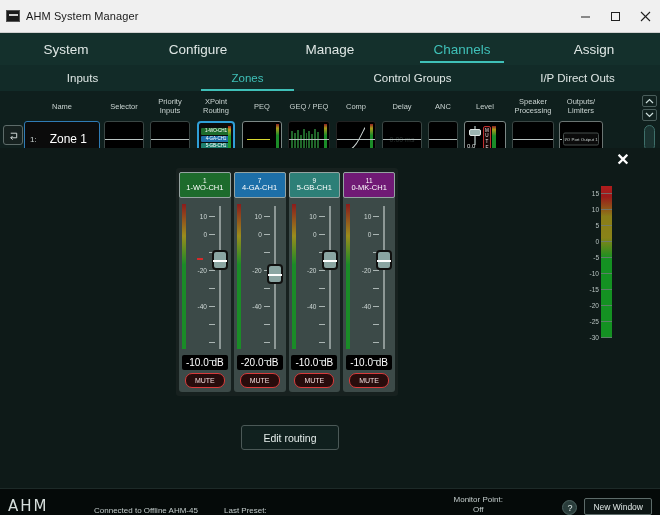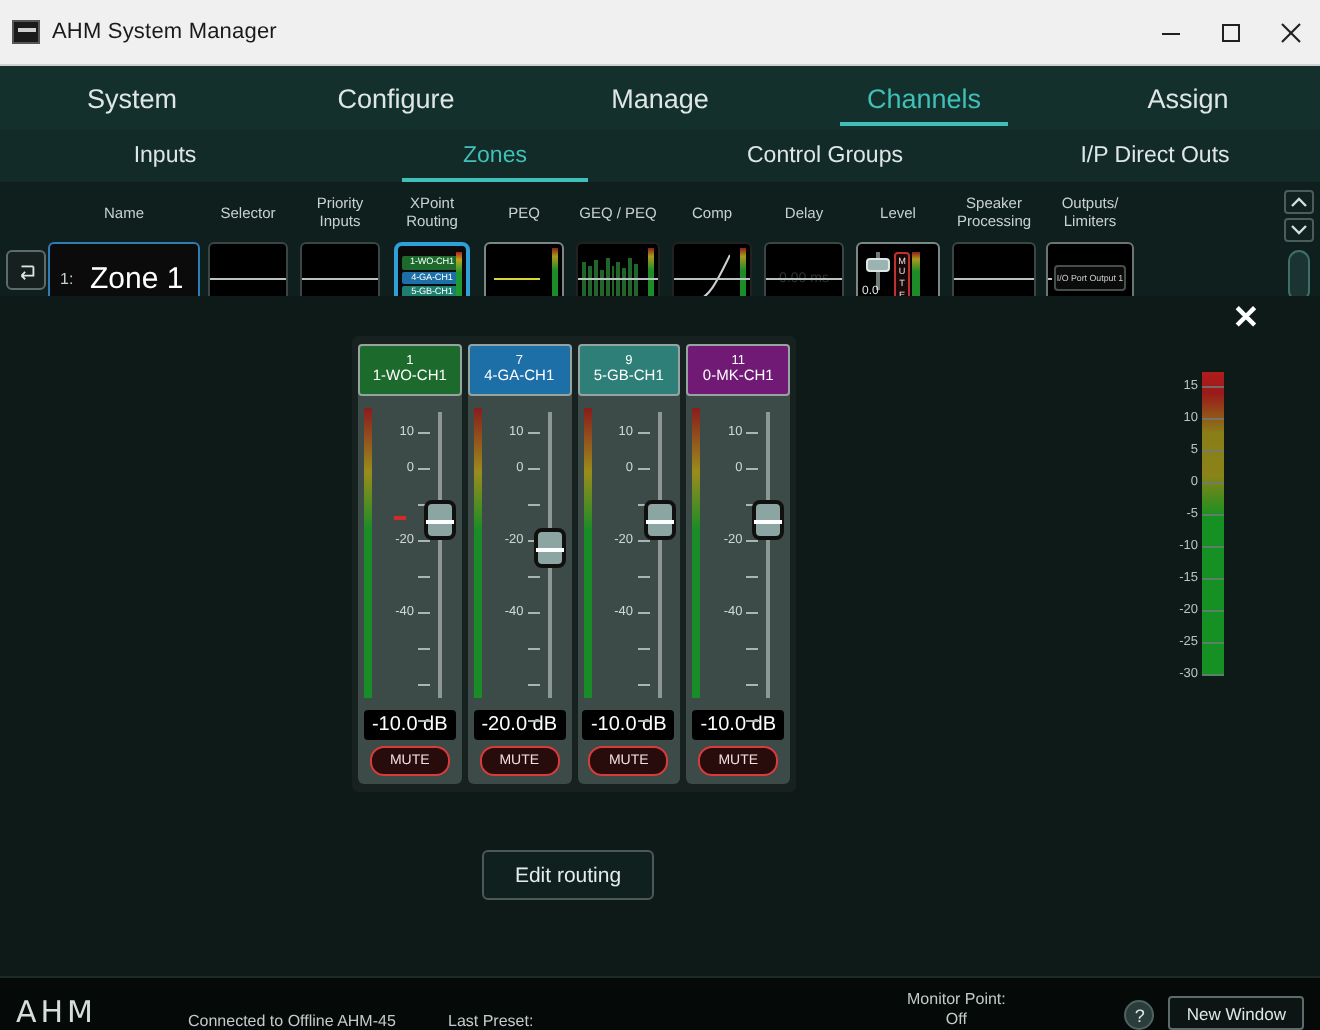--- a/index.html
+++ b/index.html
@@ -99,21 +99,21 @@
     width: 20px; height: 20px; margin-top: 4px; border: 1px solid #5d6b69; border-radius: 3px;
     background: #16211f; display: flex; align-items: center; justify-content: center;
     color: #dfe7e5;
   }
 
   .name-cell {
     width: 76px; height: 36px; background: #0b0b0b; border: 1px solid #2f7bb5; border-radius: 3px;
     display: flex; align-items: center; padding: 0 5px; gap: 6px;
   }
   .name-idx { color: #c9d2d0; font-size: 8px; }
-  .name-val { color: #ffffff; font-size: 15px; flex: 1; text-align: center; }
+  .name-val { color: #ffffff; font-size: 12px; flex: 1; text-align: center; }
 
   .cell-line { 
     position: absolute; top: 50%; height: 1px; background: #b9c4c2;
   }
 
   .xp-cell {
     width: 38px; height: 36px; background: #0b0b0b; border: 2px solid #2f9fd8; border-radius: 4px;
     display: flex; flex-direction: column; justify-content: center; gap: 1px;
     padding: 2px 2px; position: relative;
   }
@@ -228,21 +228,21 @@
   
   .big-meter { position: absolute; right: 44px; top: 38px; width: 44px; height: 152px; }
   .bm-bar {
     position: absolute; right: 4px; top: 0; bottom: 0; width: 11px;
     background: linear-gradient(to top, #149122 0%, #149122 52%, #8a8318 66%, #8a7d18 80%, #9a1a1a 93%, #b01d1d 100%);
   }
   .bm-tick { position: absolute; right: 4px; width: 11px; height: 1px; background: #6d7b79; opacity: .8; }
   .bm-lbl { position: absolute; right: 17px; transform: translateY(-50%); font-size: 6.5px; color: #b9c4c2; }
 
   .edit-routing {
-    position: absolute; left: 241px; top: 277px; width: 86px; height: 25px;
+    position: absolute; left: 241px; top: 277px; width: 98px; height: 25px;
     background: #10201e; border: 1px solid #4b5957; border-radius: 3px;
     color: #e4ecea; font-size: 10.5px; display: flex; align-items: center; justify-content: center;
   }
 
   
   .statusbar {
     position: absolute; left: 0; right: 0; bottom: 0; height: 27px; background: #050a09;
     border-top: 1px solid #1d2a28; display: flex; align-items: flex-end; padding: 0 8px; gap: 0;
   }
   .logo { color: #d6dedc; font-size: 15px; letter-spacing: 2px; font-family: "DejaVu Sans", sans-serif; width: 78px; }
@@ -391,20 +391,26 @@
       </div>
 
       <div class="col c-delay">
         <div class="col-head">Delay</div>
         <div class="cell" style="width:40px">
           <div class="delay-txt">0.00 ms</div>
           <div class="cell-line" style="left:-5px;right:-5px"></div>
         </div>
       </div>
 
+      <div class="col c-anc">
+        <div class="col-head">ANC</div>
+        <div class="cell" style="width:30px">
+          <div class="cell-line" style="left:-6px;right:-6px"></div>
+        </div>
+      </div>
 
       <div class="col c-level">
         <div class="col-head">Level</div>
         <div class="cell" style="width:42px;border-color:#7b8785">
           <div class="level-inner">
             <div class="lv-fader">
               <div class="lv-track"></div>
               <div class="lv-knob"></div>
               <div class="lv-db">0.0 dB</div>
             </div>

